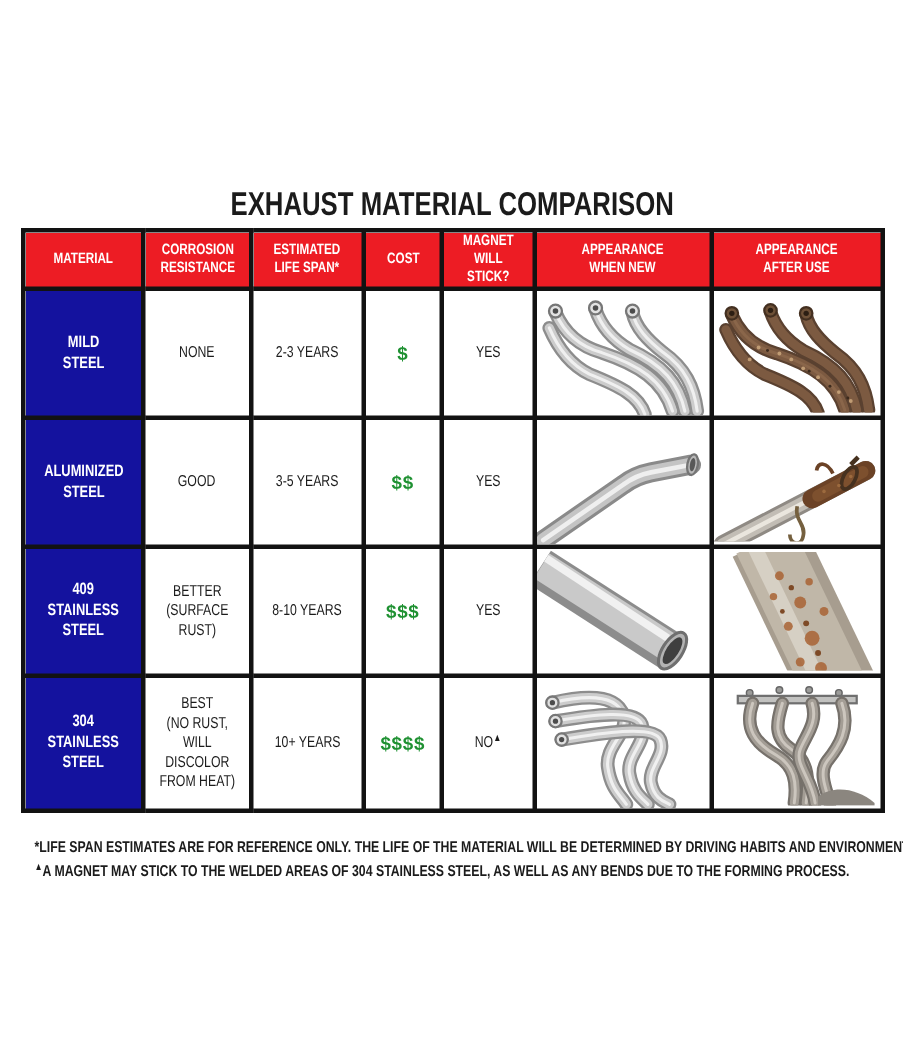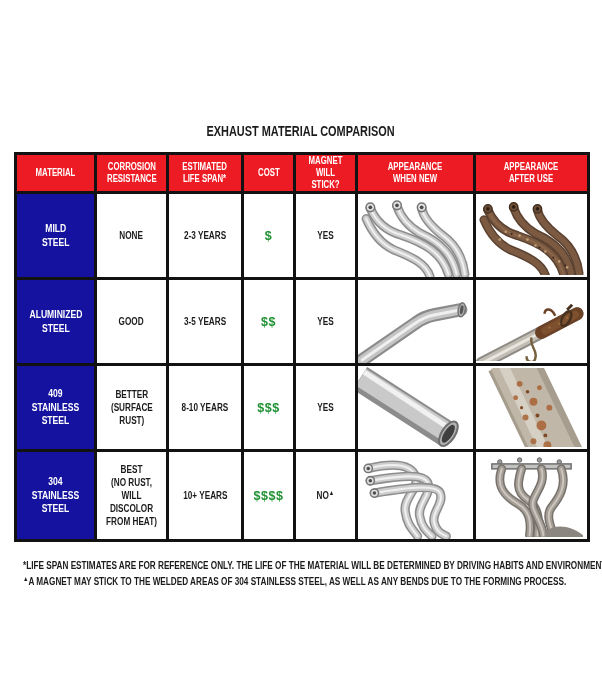--- a/index.html
+++ b/index.html
@@ -2,37 +2,37 @@
 <html><head>
 <meta charset="utf-8">
 <style>
   html,body{margin:0;padding:0;background:#ffffff;}
   .canvas{
     position:relative;width:602px;height:700px;background:#ffffff;overflow:hidden;
     font-family:"Liberation Sans","DejaVu Sans",sans-serif;
   }
   .title{
     position:absolute;top:123px;left:0;width:602px;text-align:center;
-    font-size:14px;font-weight:bold;color:#1b1b1b;letter-spacing:0;
+    font-size:22px;font-weight:bold;color:#1b1b1b;letter-spacing:0;
   }
   .cond{display:inline-block;transform:scaleX(0.78);transform-origin:center;white-space:pre-line;}
   .cond-l{display:inline-block;transform:scaleX(0.78);transform-origin:left center;white-space:nowrap;}
   table.cmp{
     position:absolute;left:14px;top:152px;width:573px;
     border-collapse:collapse;table-layout:fixed;
   }
   table.cmp td,table.cmp th{
     border:3px solid #121212;text-align:center;vertical-align:middle;padding:0;overflow:hidden;
   }
   tr.r-head{height:33px;}
   tr.r{height:86px;}
   tr.r-last{height:90px;}
   th.hd{background:#ED1C24;color:#ffffff;font-size:10px;font-weight:bold;line-height:1.2;}
   td.mat{background:#14129E;color:#ffffff;font-size:11px;font-weight:bold;line-height:1.25;}
-  td.val{background:#ffffff;color:#1b1b1b;font-size:10.5px;font-weight:bold;line-height:1.25;}
+  td.val{background:#ffffff;color:#1b1b1b;font-size:10.5px;font-weight:normal;line-height:1.25;}
   td.cost{background:#ffffff;color:#1F9132;font-size:12.5px;font-weight:bold;letter-spacing:0.5px;}
   td.photo{background:#ffffff;padding:0;}
   td.photo svg{display:block;width:100%;height:100%;}
   sup.mk{font-size:7px;vertical-align:4px;}
   .notes{position:absolute;left:23px;top:558px;color:#1b1b1b;font-size:10.5px;font-weight:bold;line-height:14px;}
 </style>
 </head>
 <body>
 
 <div class="canvas">

